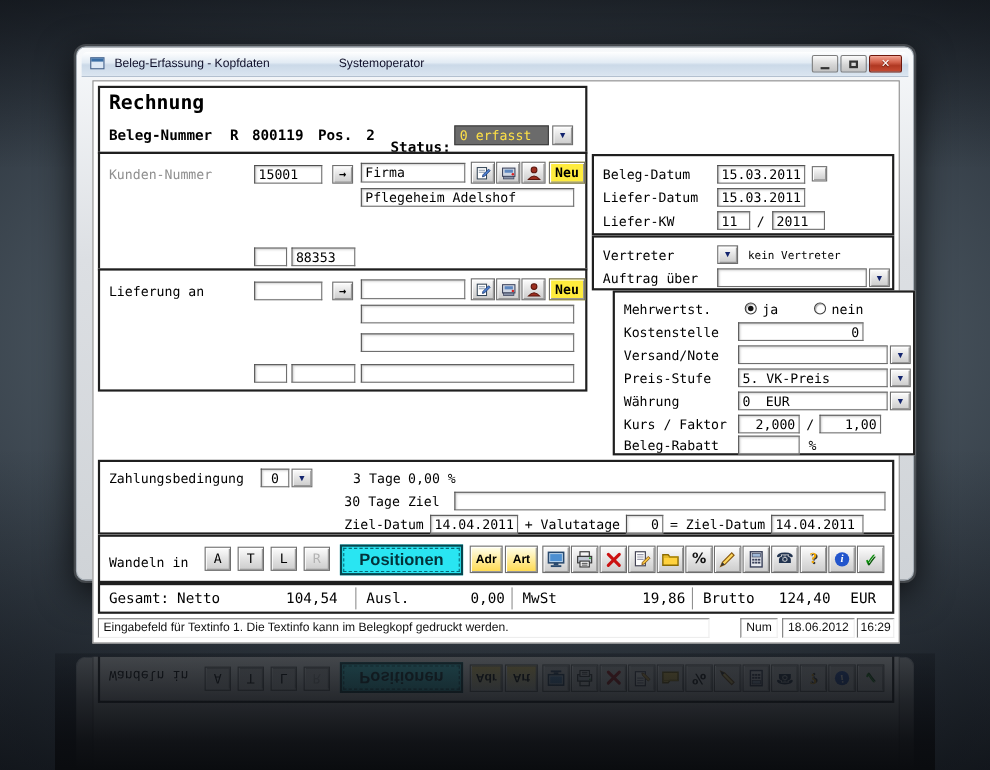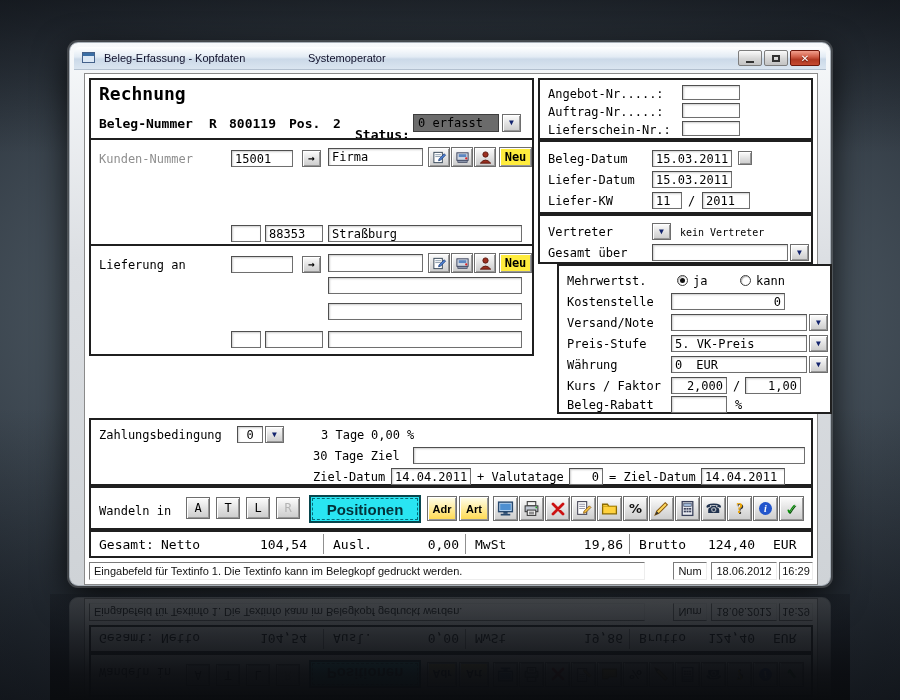--- a/index.html
+++ b/index.html
@@ -4,21 +4,21 @@
 <style>
   html,body{margin:0;padding:0}
   body{
     width:900px;height:700px;overflow:hidden;position:relative;
     font-family:"DejaVu Sans Mono",monospace;
     background:
       linear-gradient(180deg, rgba(8,10,14,.55) 0%, rgba(8,10,14,0) 22%, rgba(8,10,14,0) 58%, rgba(8,10,14,.5) 100%),
       radial-gradient(130% 95% at 50% 45%, #68757f 0%, #4d5963 26%, #2b333c 56%, #10141a 82%, #080a0d 100%);
   }
   .window{
-    position:absolute;left:69px;top:42px;width:762px;height:544px;
+    position:absolute;left:69px;top:42px;width:762px;height:486px;
     background:linear-gradient(180deg,#f7f9fb,#dcdfe3 40%,#cfd3d7);
     border:1px solid #a9b1b9;border-radius:9px;box-sizing:border-box;
     box-shadow:0 0 0 2px rgba(255,255,255,.18), 0 10px 34px rgba(0,0,0,.85);
   }
   .titlebar{position:absolute;left:4px;top:4px;right:4px;height:22px;border-radius:6px 6px 0 0;
     background:linear-gradient(180deg,#ffffff,#e2ebf4 45%,#cbd9e8 55%,#dae5f0);
     border-bottom:1px solid #b3c0cf;}
   .app-ico{position:absolute;left:8px;top:5px;width:13px;height:11px;background:#dce8f5;border:1px solid #44618a;box-sizing:border-box}
   .app-ico::before{content:"";position:absolute;left:0;top:0;right:0;height:3px;background:#3a6ea5}
   .t-title{position:absolute;left:30px;top:5px;font:11px "Liberation Sans",sans-serif;color:#10102a}
@@ -34,21 +34,21 @@
   .box{position:absolute;border:2px solid #1f1f1f;box-sizing:border-box;background:#fff}
   .lbl{position:absolute;font:12px "DejaVu Sans Mono",monospace;color:#000;white-space:pre}
   .lbl.gray{color:#8f8f8f}
   .lbl.small{font-size:10px}
   .blbl{position:absolute;font:bold 13px "DejaVu Sans Mono",monospace;color:#000;white-space:pre}
   .doc-title{position:absolute;left:8px;top:3px;font:bold 18px "DejaVu Sans Mono",monospace;color:#000}
   .fld{position:absolute;box-sizing:border-box;height:17px;background:#fff;border:1px solid #6f6f6f;border-top-color:#4f4f4f;border-left-color:#4f4f4f;
     box-shadow:inset 1px 1px 2px rgba(0,0,0,.2);font:12px "DejaVu Sans Mono",monospace;line-height:14px;padding:1px 3px;white-space:pre;overflow:hidden}
   .fld.r{text-align:right}
   .fld.c{text-align:center}
-  .statusfld{position:absolute;box-sizing:border-box;background:#6b6b6b;color:#000000;border:1px solid #3d3d3d;
+  .statusfld{position:absolute;box-sizing:border-box;background:#6b6b6b;color:#fde047;border:1px solid #3d3d3d;
     font:12px "DejaVu Sans Mono",monospace;line-height:14px;padding:1px 4px;white-space:pre}
   .btn{position:absolute;box-sizing:border-box;background:linear-gradient(180deg,#fdfdfd,#dedede 60%,#cccccc);
     border:1px solid #6e6e6e;box-shadow:inset 1px 1px 0 #fff, inset -1px -1px 0 #979797;
     display:flex;align-items:center;justify-content:center;cursor:pointer;font:12px "DejaVu Sans Mono",monospace;color:#000}
   .btn.neu{background:#ffec3d;font-weight:bold}
   .btn.dis{color:#b3b3b3}
   .btn.adr{background:linear-gradient(180deg,#ffe,#ffd94d);font:bold 11px "Liberation Sans",sans-serif}
   .drop-g{font-size:8px;color:#13246e;line-height:8px}
   .arr-g{font-size:11px;font-weight:bold;line-height:11px}
   .positionen{position:absolute;box-sizing:border-box;background:#29e5f2;border:2px solid #07464e;
@@ -100,28 +100,20 @@
       <span class="blbl" style="left:138px;top:36px">800119</span>
       <span class="blbl" style="left:198px;top:36px">Pos.</span>
       <span class="blbl" style="left:242px;top:36px">2</span>
       <span class="blbl" style="left:264px;top:47px">Status:</span>
       <div class="statusfld" style="left:322px;top:34px;width:86px;height:18px">0 erfasst</div>
       <div class="btn" style="left:411px;top:34px;width:19px;height:18px">
           <span class="drop-g">▼</span>
         </div>
     </div>
 
-    <div class="box" style="left:453px;top:4px;width:275px;height:62px">
-      <span class="lbl" style="left:8px;top:7px">Angebot-Nr.....:</span>
-      <div class="fld" style="left:142px;top:5px;width:58px;height:15px"></div>
-      <span class="lbl" style="left:8px;top:25px">Auftrag-Nr.....:</span>
-      <div class="fld" style="left:142px;top:23px;width:58px;height:15px"></div>
-      <span class="lbl" style="left:8px;top:43px">Lieferschein-Nr.:</span>
-      <div class="fld" style="left:142px;top:41px;width:58px;height:15px"></div>
-    </div>
 
     <div class="box" style="left:4px;top:64px;width:445px;height:108px">
       <span class="lbl gray" style="left:8px;top:12px">Kunden-Nummer</span>
       <div class="fld" style="left:140px;top:10px;width:62px">15001</div>
       <div class="btn" style="left:211px;top:10px;width:19px;height:17px">
           <span class="arr-g">→</span>
         </div>
       <div class="fld" style="left:237px;top:8px;width:95px;height:18px">Firma</div>
       <div class="btn" style="left:337px;top:7px;width:22px;height:20px">
           <svg viewBox="0 0 16 16" width="15" height="15">
@@ -139,44 +131,44 @@
             <rect x="3" y="11" width="10" height="2.5" fill="#8892a8" stroke="#39405a" stroke-width="0.7"></rect>
           </svg>
         </div>
       <div class="btn" style="left:383px;top:7px;width:22px;height:20px">
           <svg viewBox="0 0 16 16" width="15" height="15">
             <circle cx="8" cy="4.8" r="2.8" fill="#9c2f20" stroke="#5a150c"></circle>
             <path d="M2.5 14 Q8 7.5 13.5 14 Z" fill="#9c2f20" stroke="#5a150c"></path>
           </svg>
         </div>
       <div class="btn neu" style="left:408px;top:7px;width:33px;height:20px">Neu</div>
+      <div class="fld" style="left:237px;top:31px;width:194px">Pflegeheim Adelshof</div>
       <div class="fld" style="left:140px;top:85px;width:30px"></div>
       <div class="fld" style="left:174px;top:85px;width:58px">88353</div>
-      <div class="fld" style="left:237px;top:85px;width:194px">Straßburg</div>
     </div>
 
     <div class="box" style="left:453px;top:66px;width:275px;height:74px">
       <span class="lbl" style="left:8px;top:10px">Beleg-Datum</span>
       <div class="fld" style="left:112px;top:8px;width:80px">15.03.2011</div>
       <div class="btn" style="left:198px;top:9px;width:14px;height:14px"></div>
       <span class="lbl" style="left:8px;top:31px">Liefer-Datum</span>
       <div class="fld" style="left:112px;top:29px;width:80px">15.03.2011</div>
       <span class="lbl" style="left:8px;top:52px">Liefer-KW</span>
       <div class="fld" style="left:112px;top:50px;width:30px">11</div>
       <span class="lbl" style="left:148px;top:52px">/</span>
       <div class="fld" style="left:162px;top:50px;width:48px">2011</div>
     </div>
 
     <div class="box" style="left:453px;top:140px;width:275px;height:50px">
       <span class="lbl" style="left:8px;top:9px">Vertreter</span>
       <div class="btn" style="left:112px;top:7px;width:19px;height:17px">
           <span class="drop-g">▼</span>
         </div>
       <span class="lbl small" style="left:140px;top:11px">kein Vertreter</span>
-      <span class="lbl" style="left:8px;top:30px">Gesamt über</span>
+      <span class="lbl" style="left:8px;top:30px">Auftrag über</span>
       <div class="fld" style="left:112px;top:28px;width:136px"></div>
       <div class="btn" style="left:250px;top:28px;width:19px;height:17px">
           <span class="drop-g">▼</span>
         </div>
     </div>
 
     <div class="box" style="left:4px;top:170px;width:445px;height:112px">
       <span class="lbl" style="left:8px;top:12px">Lieferung an</span>
       <div class="fld" style="left:140px;top:10px;width:62px"></div>
       <div class="btn" style="left:211px;top:10px;width:19px;height:17px">
@@ -211,21 +203,21 @@
       <div class="fld" style="left:140px;top:85px;width:30px"></div>
       <div class="fld" style="left:174px;top:85px;width:58px"></div>
       <div class="fld" style="left:237px;top:85px;width:194px"></div>
     </div>
 
     <div class="box" style="left:472px;top:190px;width:275px;height:150px">
       <span class="lbl" style="left:8px;top:8px">Mehrwertst.</span>
       <span class="radio sel" style="left:118px;top:9px"></span>
       <span class="lbl" style="left:134px;top:8px">ja</span>
       <span class="radio" style="left:181px;top:9px"></span>
-      <span class="lbl" style="left:197px;top:8px">kann</span>
+      <span class="lbl" style="left:197px;top:8px">nein</span>
       <span class="lbl" style="left:8px;top:29px">Kostenstelle</span>
       <div class="fld r" style="left:112px;top:27px;width:114px">0</div>
       <span class="lbl" style="left:8px;top:50px">Versand/Note</span>
       <div class="fld" style="left:112px;top:48px;width:136px"></div>
       <div class="btn" style="left:250px;top:48px;width:19px;height:17px">
           <span class="drop-g">▼</span>
         </div>
       <span class="lbl" style="left:8px;top:71px">Preis-Stufe</span>
       <div class="fld" style="left:112px;top:69px;width:136px">5. VK-Preis</div>
       <div class="btn" style="left:250px;top:69px;width:19px;height:17px">

